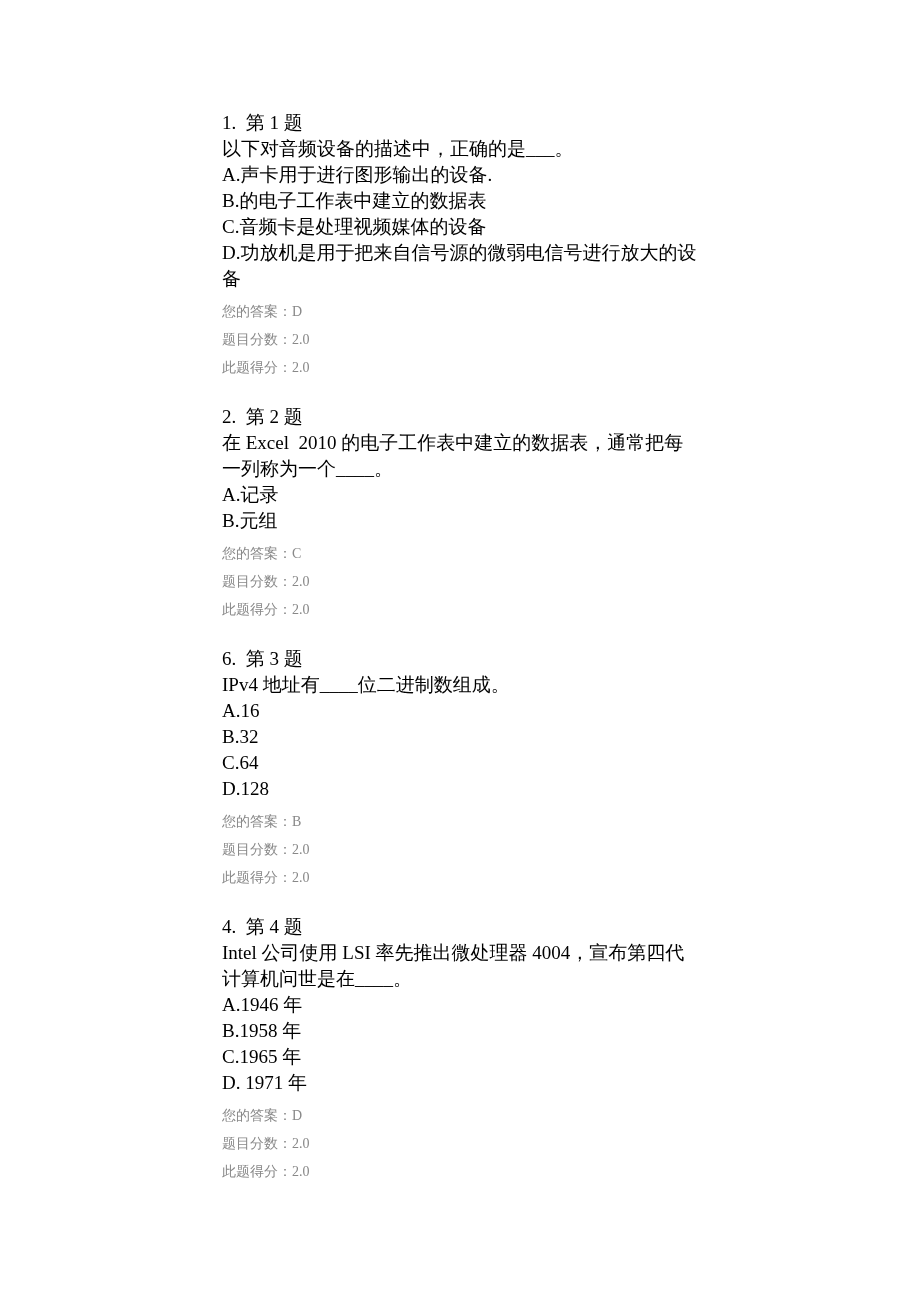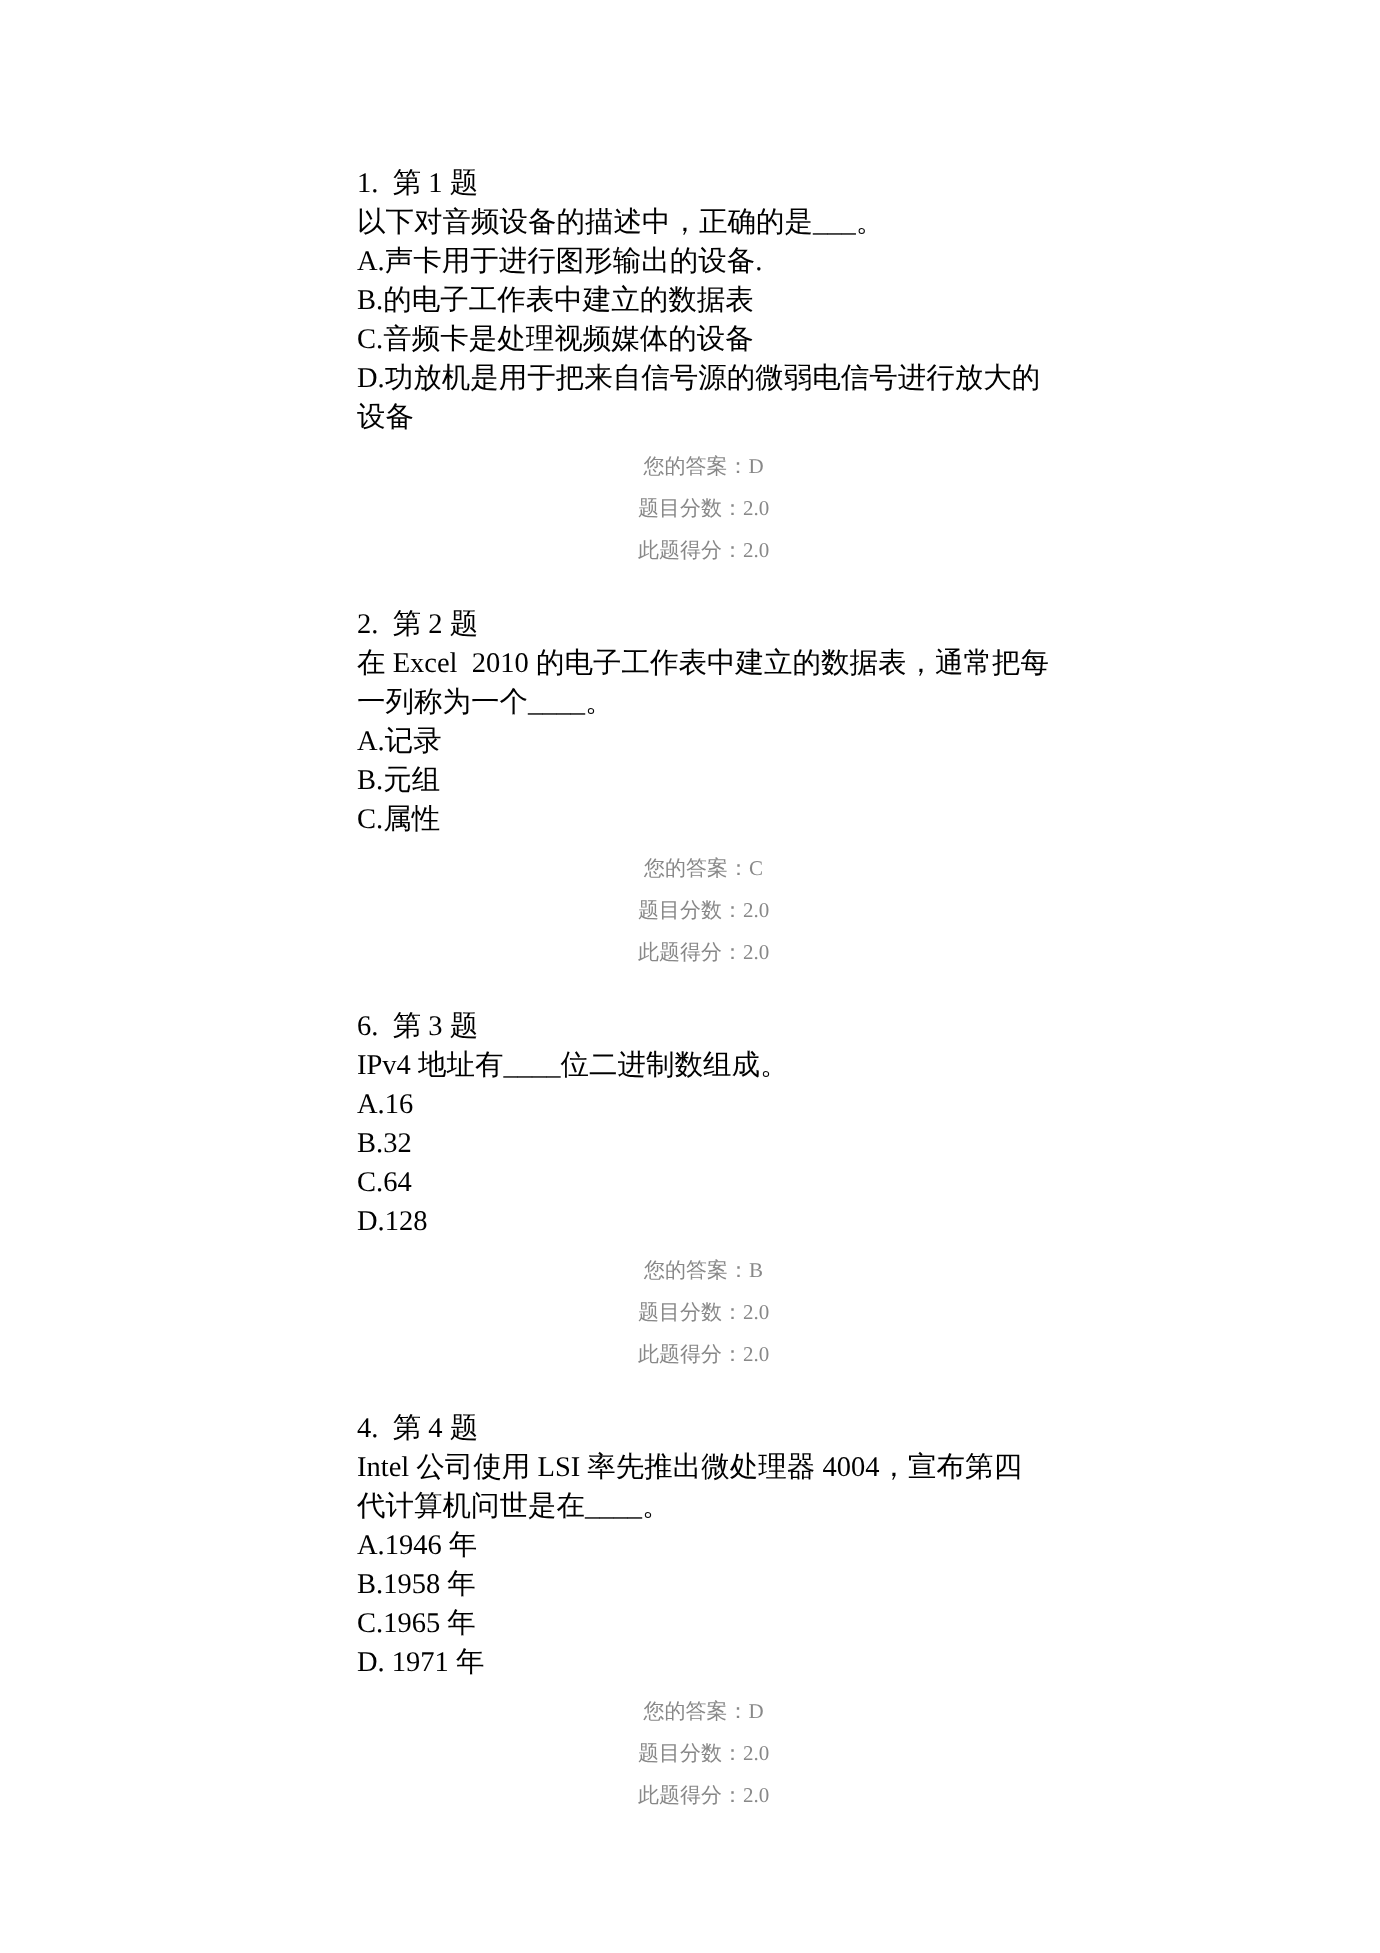--- a/index.html
+++ b/index.html
@@ -8,35 +8,33 @@
     background: #ffffff;
     font-family: "SimSun", "宋体", serif;
     width: 920px;
   }
   .page {
     padding: 110px 220px 60px 222px;
     width: 478px;
   }
   .question-block {
     margin-bottom: 24px;
-    margin-left: 16px;
   }
   .q-line {
     font-size: 19px;
     line-height: 26px;
     color: #000000;
     white-space: pre-wrap;
     word-break: break-all;
   }
   .meta-line {
     font-size: 14px;
     line-height: 24px;
     color: #888888;
     margin-top: 8px;
-    text-align: center;
   }
   .meta-line + .meta-line {
     margin-top: 4px;
   }
 </style>
 </head>
 <body>
 
 <div class="page">
 
@@ -50,21 +48,20 @@
     <div class="meta-line"><span>您的答案：</span><span>D</span></div>
     <div class="meta-line"><span>题目分数：</span><span>2.0</span></div>
     <div class="meta-line"><span>此题得分：</span><span>2.0</span></div>
   </div>
 
   <div class="question-block">
     <div class="q-line">2.  第 2 题</div>
     <div class="q-line">在 Excel  2010 的电子工作表中建立的数据表，通常把每一列称为一个____。</div>
     <div class="q-line">A.记录</div>
     <div class="q-line">B.元组</div>
-    <div class="q-line">C.属性</div>
     <div class="meta-line"><span>您的答案：</span><span>C</span></div>
     <div class="meta-line"><span>题目分数：</span><span>2.0</span></div>
     <div class="meta-line"><span>此题得分：</span><span>2.0</span></div>
   </div>
 
   <div class="question-block">
     <div class="q-line">6.  第 3 题</div>
     <div class="q-line">IPv4 地址有____位二进制数组成。</div>
     <div class="q-line">A.16</div>
     <div class="q-line">B.32</div>

